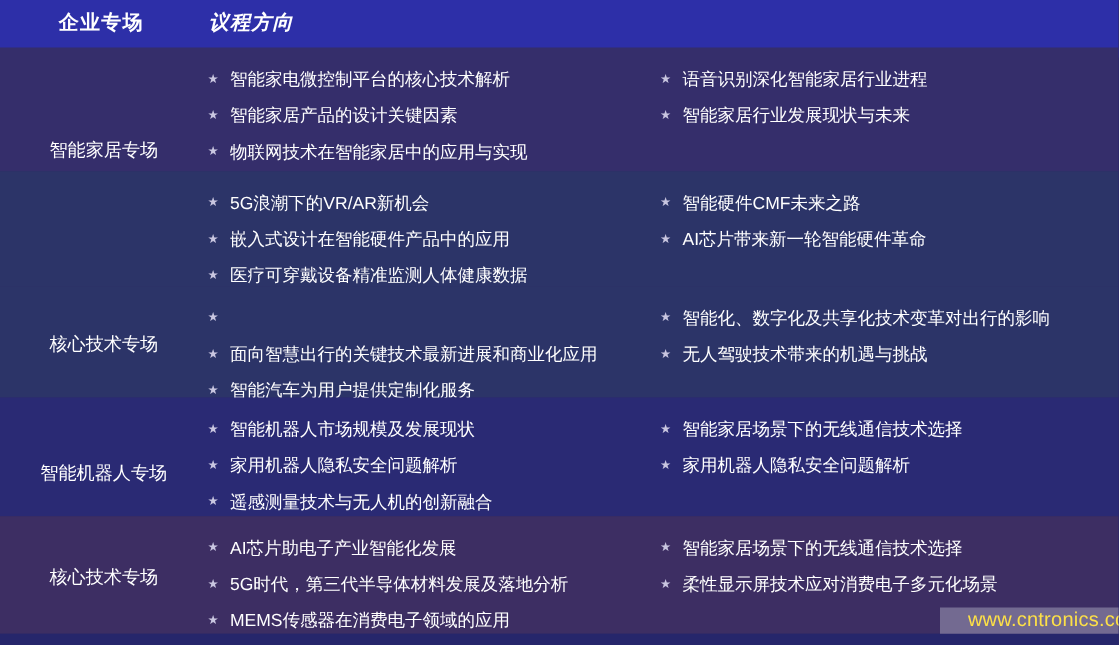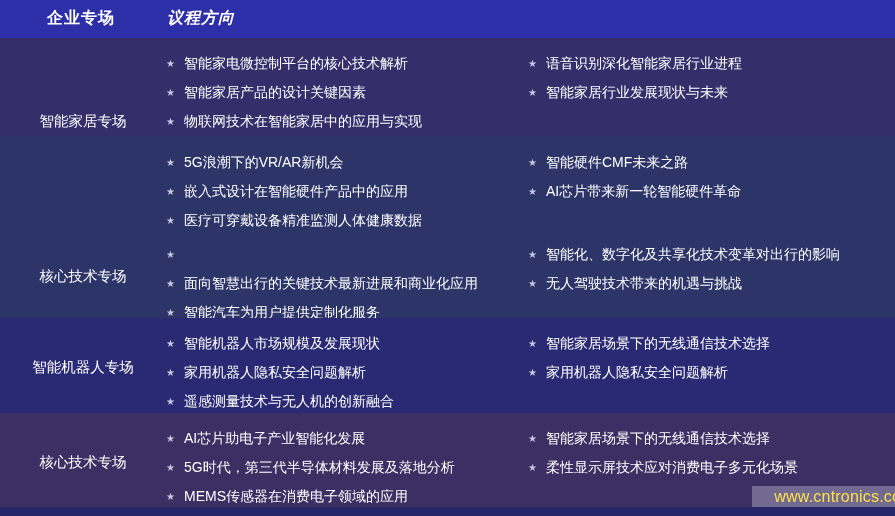--- a/index.html
+++ b/index.html
@@ -232,21 +232,21 @@
         </div>
         <div class="topic li-1">
           <span class="bullet">★</span>
           <span class="topic-text">无人驾驶技术带来的机遇与挑战</span>
         </div>
       </div>
     </div>
   </div>
 
   <div class="row row-r4 tone-c">
-    <div class="track-label" style="top:40px;">智能机器人专场</div>
+    <div class="track-label" style="top:52px;">智能机器人专场</div>
     <div class="topics">
       <div class="topic-col left">
         <div class="topic li-0">
           <span class="bullet">★</span>
           <span class="topic-text">智能机器人市场规模及发展现状</span>
         </div>
         <div class="topic li-1">
           <span class="bullet">★</span>
           <span class="topic-text">家用机器人隐私安全问题解析</span>
         </div>

